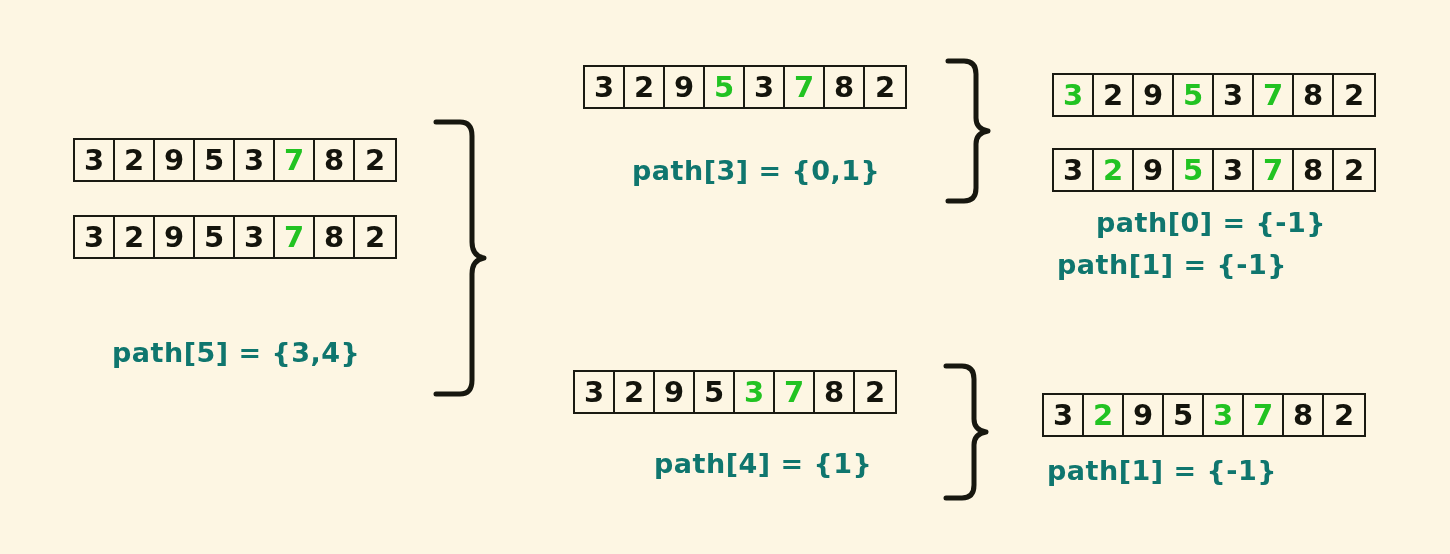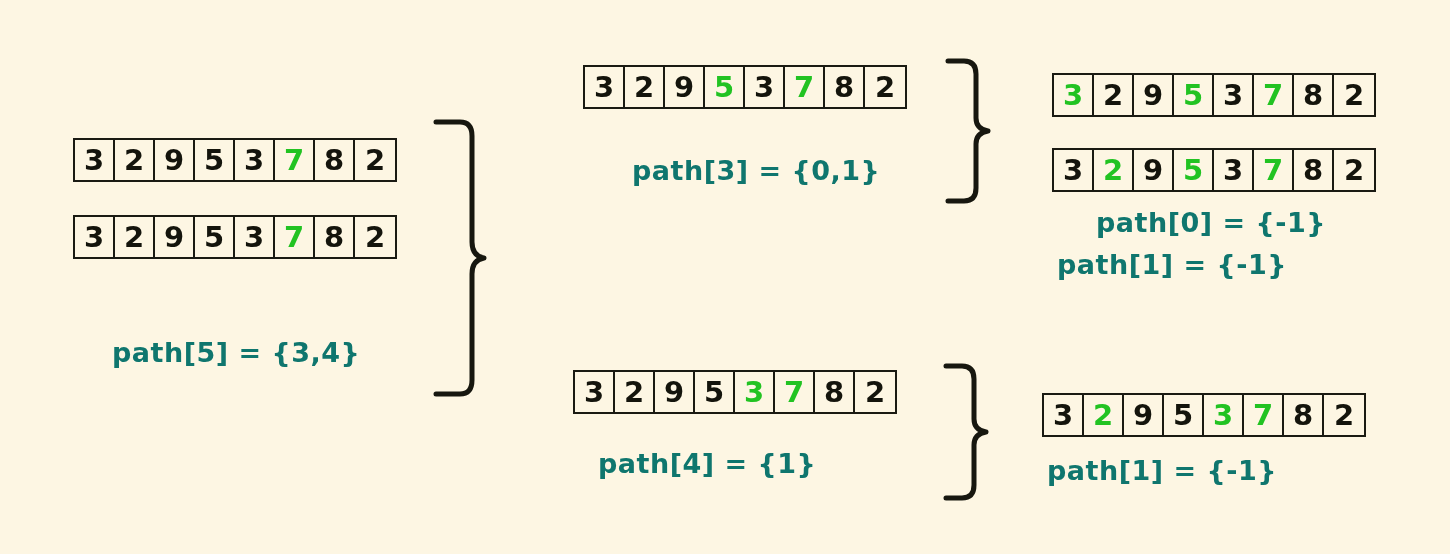--- a/index.html
+++ b/index.html
@@ -124,21 +124,21 @@
       <div class="cell">3</div>
       <div class="cell">2</div>
       <div class="cell">9</div>
       <div class="cell">5</div>
       <div class="cell hl">3</div>
       <div class="cell hl">7</div>
       <div class="cell">8</div>
       <div class="cell">2</div>
     </div>
 
-  <div class="label" id="lbl-midbot-1" style="left:598px; top:448px;">path[4] = {1}</div>
+  <div class="label" id="lbl-midbot-1" style="left:654px; top:448px;">path[4] = {1}</div>
 
   <svg class="brace" style="left:938px; top:362px;" width="52" height="140" viewBox="0 0 52 140">
     <path d="M 8 4 L 24 4 Q 36 4 36 17 L 36 57 Q 36 68 48 70 Q 36 72 36 83 L 36 123 Q 36 136 24 136 L 8 136"></path>
   </svg>
 
   <div class="array" id="righttop-array-1" style="left:1052px; top:73px;">
       <div class="cell hl">3</div>
       <div class="cell">2</div>
       <div class="cell">9</div>
       <div class="cell hl">5</div>

